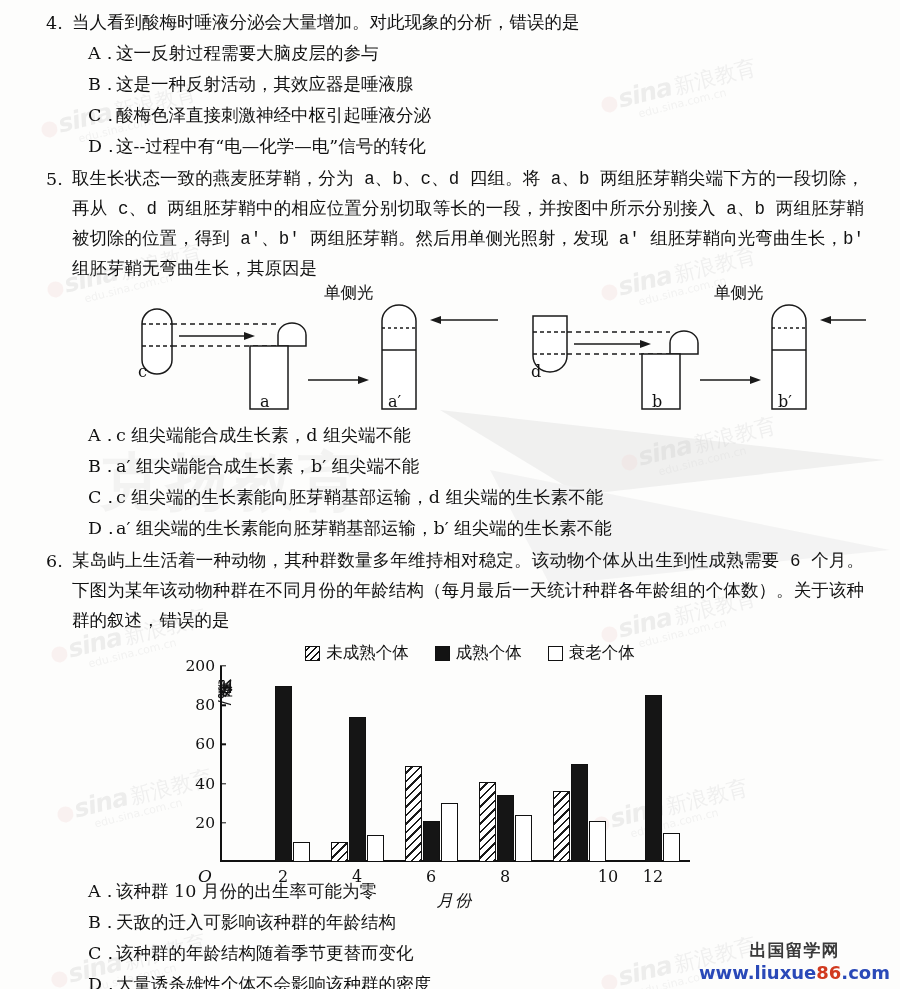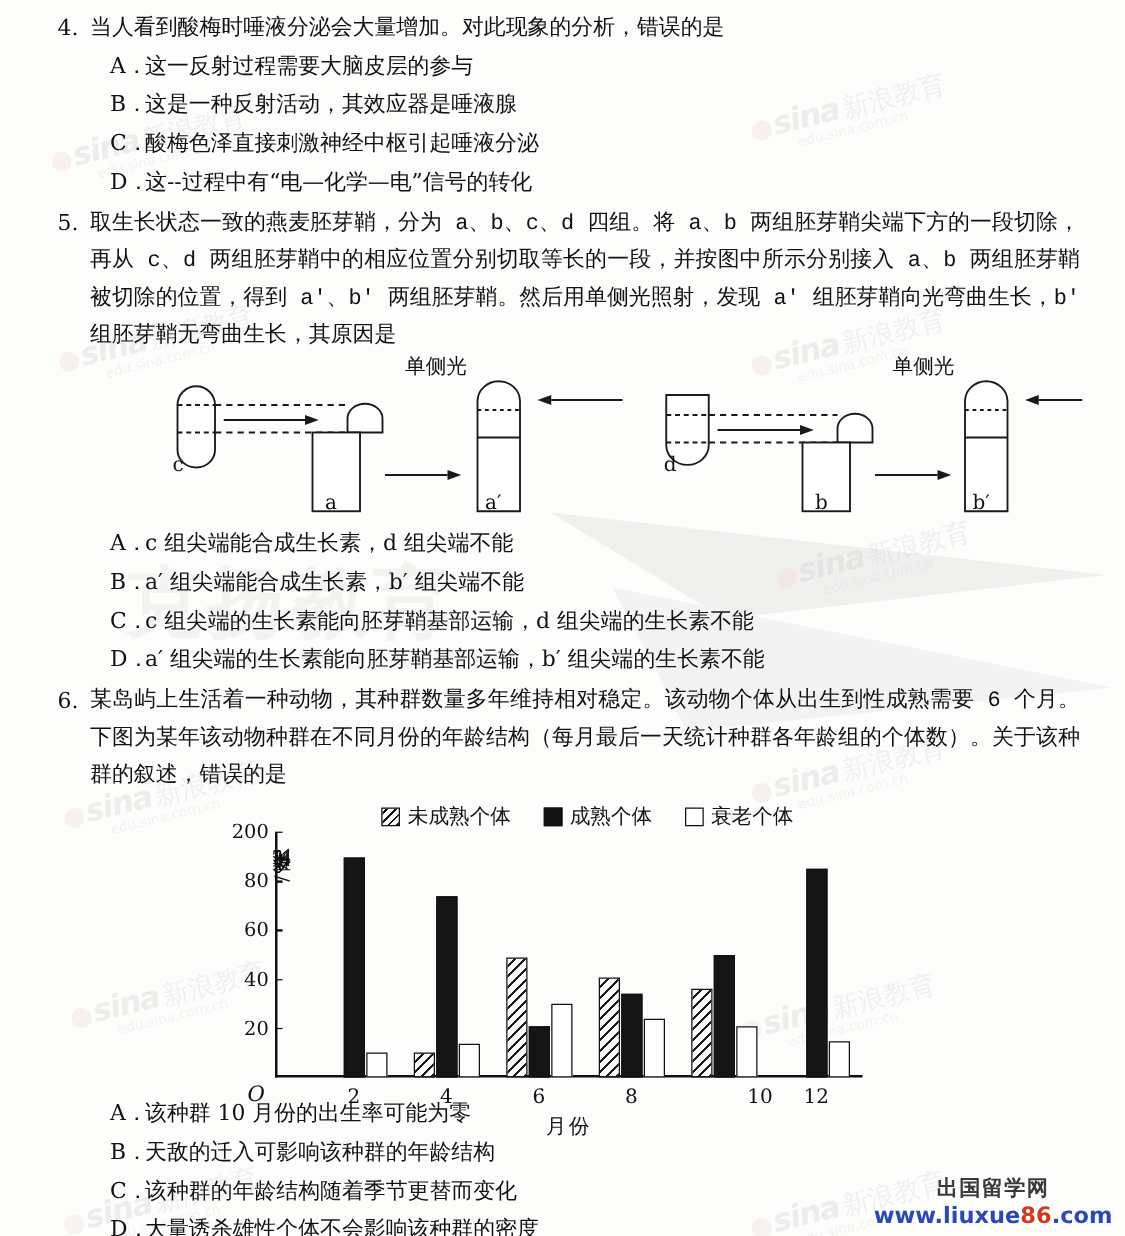--- a/index.html
+++ b/index.html
@@ -249,20 +249,21 @@
   }
   .xlabel {
     position: absolute;
     width: 100%;
     text-align: center;
     top: 100%;
     margin-top: 28px;
     font-family: "DejaVu Sans", sans-serif;
     font-size: 16.5px;
     letter-spacing: 2px;
+    font-style: italic;
   }
   .bar {
     position: absolute;
     bottom: 0;
     border: 1.4px solid #111;
     box-sizing: border-box;
   }
   .bar.immature {
     background-image: repeating-linear-gradient(
       -45deg, #1a1a1a 0 1.7px, #ffffff 1.7px 6px);

